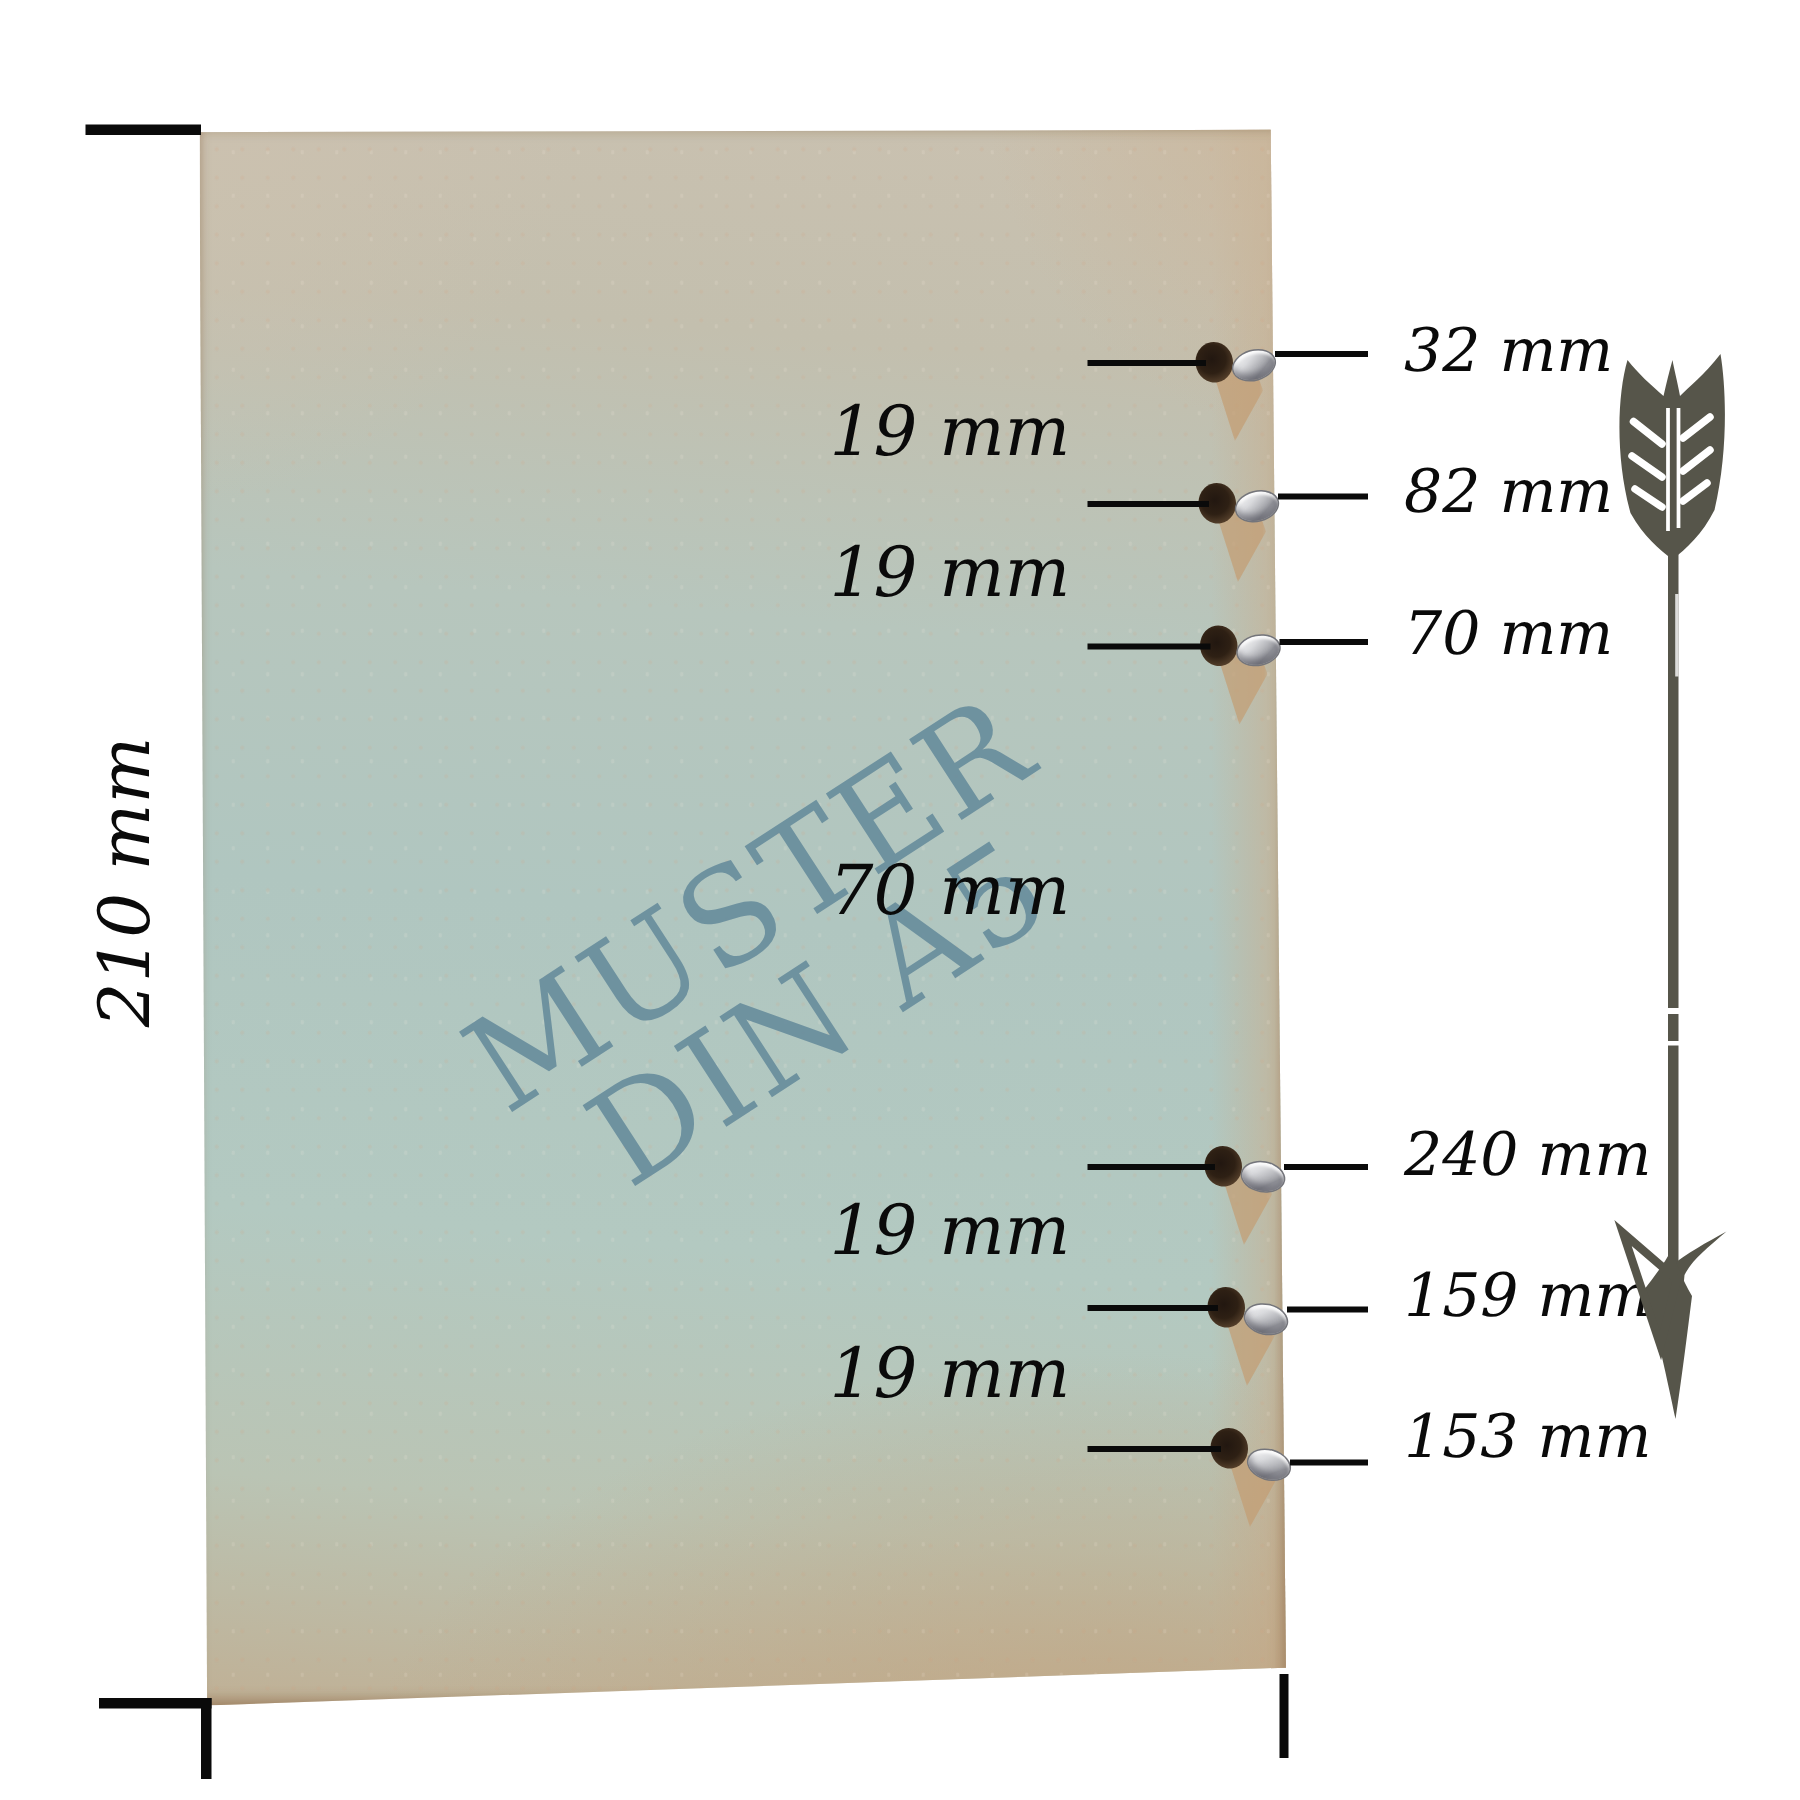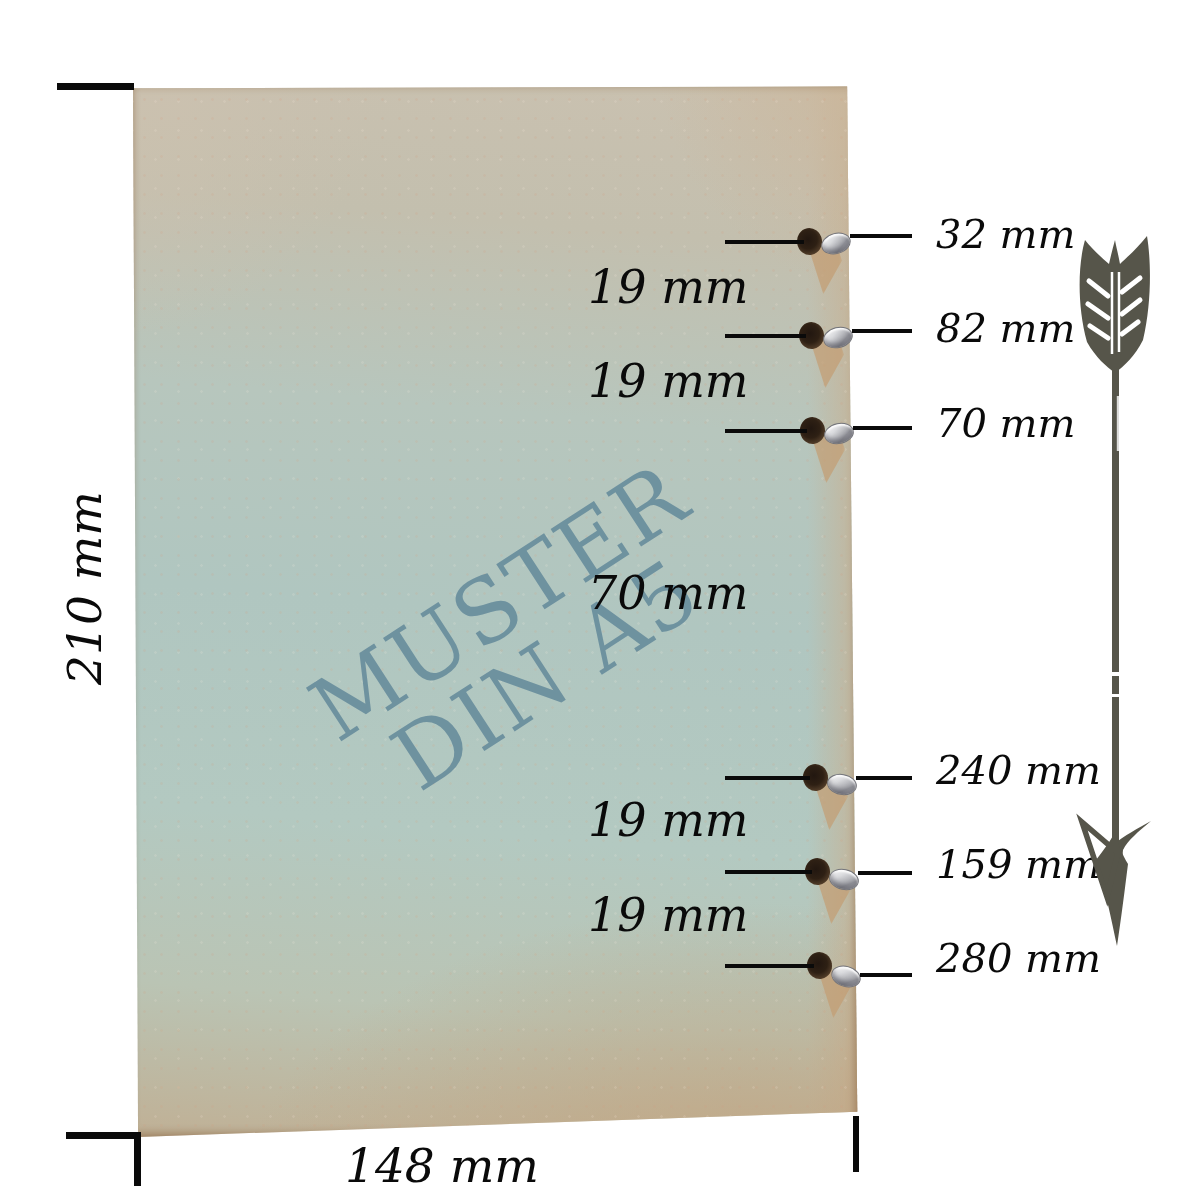--- a/index.html
+++ b/index.html
@@ -78,21 +78,21 @@
     width:calc(912px - var(--hx) - 40px);
   }
   .hole-label{
     position:absolute;left:936px;top:calc(var(--y) - 28px);
     font-size:40px;line-height:1;font-style:italic;white-space:nowrap;
   }
 
   
   .gap-label{
     position:absolute;left:553px;width:160px;text-align:right;
-    font-size:46px;line-height:1;font-style:italic;white-space:nowrap;margin-left:35px;
+    font-size:46px;line-height:1;font-style:italic;white-space:nowrap;
   }
   .gap-1{top:264px;} .gap-2{top:358px;} .gap-3{top:570px;} .gap-4{top:797px;} .gap-5{top:892px;}
 
   
   .tick{position:absolute;background:#0a0a0a;}
   .tick-top-left{left:57px;top:83px;width:77px;height:7px;}
   .tick-bottom-left-h{left:66px;top:1132px;width:75px;height:7px;}
   .tick-bottom-left-v{left:134px;top:1132px;width:7px;height:54px;}
   .tick-bottom-right-v{left:853px;top:1116px;width:6px;height:56px;}
 
@@ -160,35 +160,34 @@
     <div class="line-left"></div>
     <div class="line-right"></div>
     <div class="hole-label">159 mm</div>
   </div>
   <div class="hole-row hole-6">
     <div class="stain"></div>
     <div class="hole"></div>
     <div class="eyelet"></div>
     <div class="line-left"></div>
     <div class="line-right"></div>
-    <div class="hole-label">280 mm</div>
+    <div class="hole-label">153 mm</div>
   </div>
 
   <div class="gap-label gap-1">19 mm</div>
   <div class="gap-label gap-2">19 mm</div>
   <div class="gap-label gap-3">70 mm</div>
   <div class="gap-label gap-4">19 mm</div>
   <div class="gap-label gap-5">19 mm</div>
 
   <div class="tick tick-top-left"></div>
   <div class="tick tick-bottom-left-h"></div>
   <div class="tick tick-bottom-left-v"></div>
   <div class="tick tick-bottom-right-v"></div>
   <div class="height-label">210 mm</div>
-  <div class="width-label">148 mm</div>
 
   <svg class="arrow" viewBox="0 0 84 724" xmlns="http://www.w3.org/2000/svg">
     <g fill="#56554a" stroke="none">
 
       <path d="M 13,14 C 6,38 5,80 15,116 C 24,132 34,140 43,147 C 52,140 63,130 71,114
                C 80,76 79,34 75,10 C 64,24 54,32 48,38 C 46,27 44,20 43,14
                C 41,21 39,29 37,38 C 29,31 20,23 13,14 Z"></path>
 
       <rect x="40" y="140" width="7" height="505"></rect>
 

